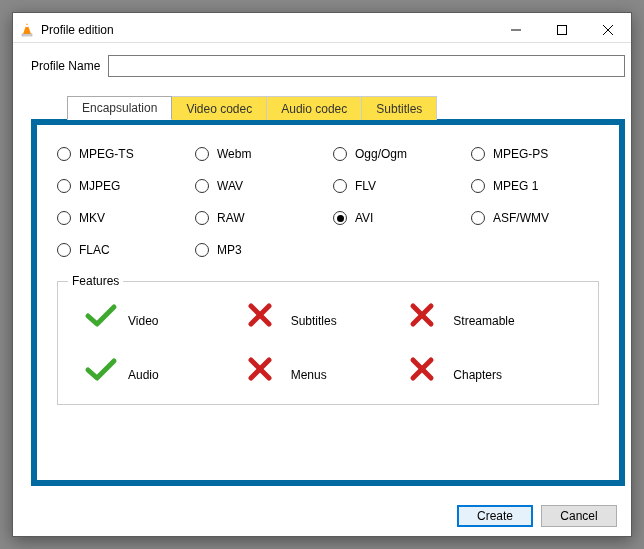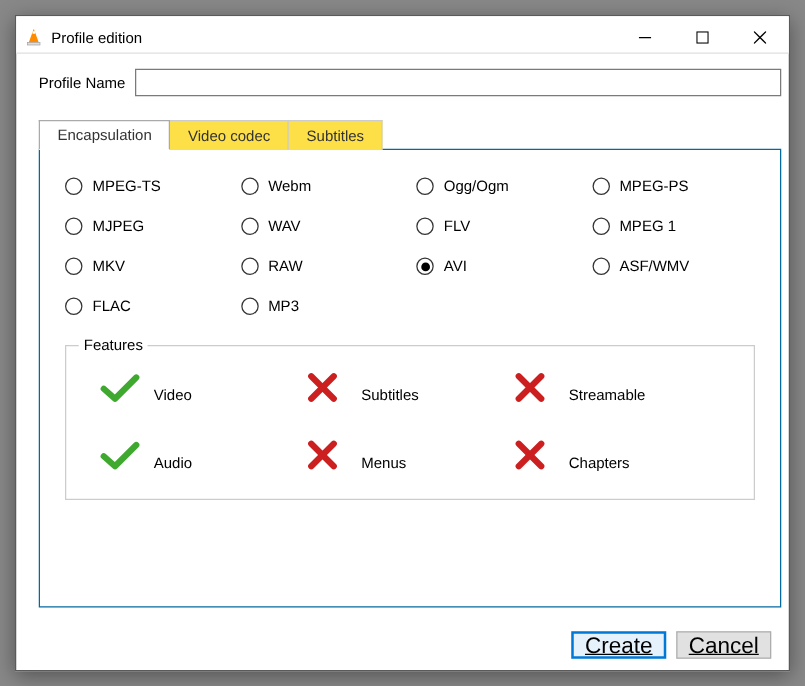--- a/index.html
+++ b/index.html
@@ -19,31 +19,31 @@
     cursor: pointer;
   }
   .content { padding: 12px 6px 10px 18px; flex: 1; display: flex; flex-direction: column; }
   .row-name { display: flex; align-items: center; margin-bottom: 18px; }
   .row-name label { font-size: 12px; margin-right: 8px; white-space: nowrap; }
   .row-name input {
     flex: 1; height: 22px; border: 1px solid #7a7a7a; font-size: 12px; padding: 0 4px;
     outline: none;
   }
   .tabs-wrap { flex: 1; display: flex; flex-direction: column; }
-  .tabstrip { display: flex; position: relative; z-index: 2; }
+  .tabstrip { display: flex; position: relative; z-index: 2; margin-left: 36px; }
   .tab {
     height: 24px; display: flex; align-items: center; padding: 0 14px;
     font-size: 12px; background: #fff; border: 1px solid #ccc; border-bottom: none;
     margin-right: -1px; cursor: pointer; position: relative; top: 1px;
     color: #333;
   }
   .tab.active { border-color: #aaa; border-bottom: 1px solid #fff; z-index: 3; }
   .tab:not(.active) { background: #fde047; }
   .tabpanel {
-    border: 1px solid #0369a1; flex: 1; padding: 22px 20px 16px 20px; position: relative;
+    border: 6px solid #0369a1; flex: 1; padding: 22px 20px 16px 20px; position: relative;
   }
   .radio-grid {
     display: grid; grid-template-columns: repeat(4, 1fr); row-gap: 18px; column-gap: 10px;
     margin-bottom: 24px;
   }
   .radio-item { display: flex; align-items: center; font-size: 12px; cursor: pointer; }
   .radio-item .rcirc {
     width: 14px; height: 14px; border: 1px solid #333; border-radius: 50%;
     margin-right: 8px; display: flex; align-items: center; justify-content: center;
     flex-shrink: 0;
@@ -61,22 +61,22 @@
   .feat-grid {
     display: grid; grid-template-columns: repeat(3, 1fr); row-gap: 28px;
   }
   .feat-item { display: flex; align-items: flex-end; font-size: 12px; }
   .feat-item .ficon { width: 34px; height: 26px; margin-right: 10px; display: flex; align-items: center; }
   .footer {
     height: 40px; display: flex; justify-content: flex-end; align-items: center;
     padding: 0 14px; gap: 8px;
   }
   .btn {
-    height: 22px; min-width: 76px; font-size: 18px; border: 1px solid #adadad;
-    background: #e1e1e1; cursor: pointer; display: flex; align-items: center; justify-content: center; text-decoration: underline;
+    height: 22px; min-width: 76px; font-size: 12px; border: 1px solid #adadad;
+    background: #e1e1e1; cursor: pointer; display: flex; align-items: center; justify-content: center;
   }
   .btn.default { border: 2px solid #0078d7; background: #e5f1fb; }
 </style>
 </head>
 <body>
 
 <div class="window">
   <div class="titlebar">
     <span class="icon">
       <svg viewBox="0 0 16 16" width="16" height="16">
@@ -112,20 +112,23 @@
 
     <div class="tabs-wrap">
       <div class="tabstrip" id="tabstrip">
           <div class="tab active">
             <span>Encapsulation</span>
           </div>
           <div class="tab">
             <span>Video codec</span>
           </div>
           <div class="tab">
+            <span>Audio codec</span>
+          </div>
+          <div class="tab">
             <span>Subtitles</span>
           </div>
         </div>
       <div class="tabpanel">
         <div class="radio-grid" id="radiogrid">
             <div class="radio-item">
               <span class="rcirc"></span>
               <span>MPEG-TS</span>
             </div>
             <div class="radio-item">

